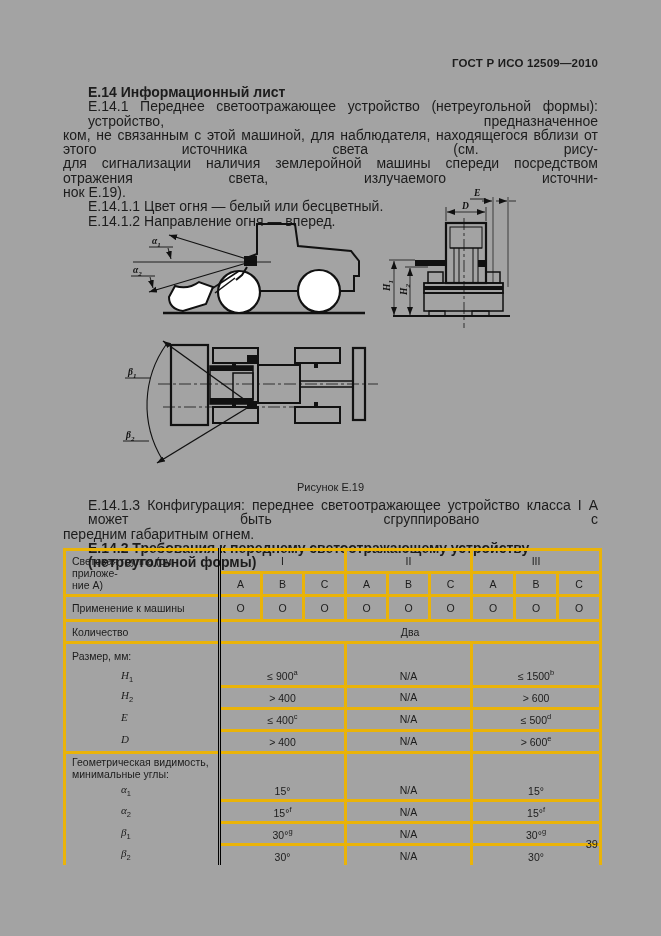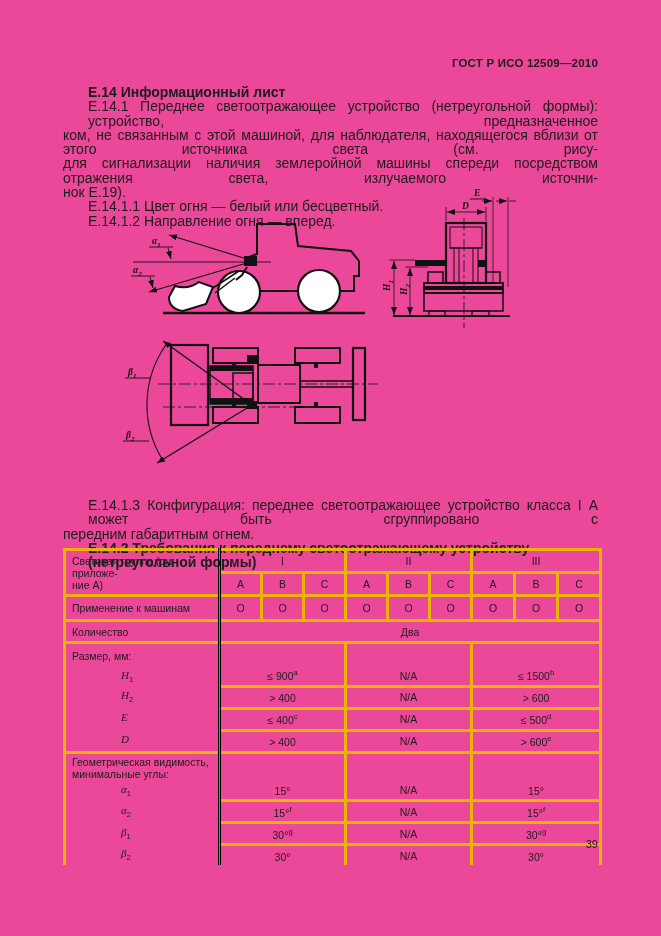--- a/index.html
+++ b/index.html
@@ -1,16 +1,16 @@
 <!DOCTYPE html>
 <html><head>
 <meta charset="utf-8">
 <style>
   html,body{margin:0;padding:0;background:#e8e8e8;}
-  .page{position:relative;width:661px;height:936px;background:#ec4899;overflow:hidden;
+  .page{position:relative;width:661px;height:936px;background:#a3a3a3;overflow:hidden;
         font-family:"Liberation Sans",sans-serif;color:#1c1c1c;}
   .std-header{position:absolute;top:57px;left:63px;width:535px;text-align:right;
         font-size:11.5px;font-weight:bold;letter-spacing:.2px;}
   .tb{position:absolute;left:63px;width:535px;font-size:14px;line-height:14.3px;}
   .tb1{top:85px;}
   .tb2{top:498px;}
   .tb p{margin:0;}
   .bold{font-weight:bold;}
   .ind{padding-left:25px;}
   .jl{text-align:justify;text-align-last:justify;}
@@ -153,20 +153,21 @@
       <line x1="189" y1="220" x2="100" y2="156" stroke-width="1.4" marker-end="url(#ah)"></line>
       <line x1="189" y1="220" x2="94" y2="278" stroke-width="1.4" marker-end="url(#ah)"></line>
       <path d="M103.7,158.7 A105,105 0 0 0 99.4,274.7" stroke-width="1.1"></path>
       <line x1="62" y1="193" x2="88" y2="193" stroke-width="0.9"></line>
       <line x1="60" y1="256" x2="86" y2="256" stroke-width="0.9"></line>
       <text class="fl" x="65" y="190"><tspan>β</tspan><tspan class="fs" dy="3">1</tspan></text>
       <text class="fl" x="63" y="253"><tspan>β</tspan><tspan class="fs" dy="3">2</tspan></text>
     </g>
   </svg>
 
+  <div class="caption">Рисунок Е.19</div>
 
   <div class="tb tb2">
     <p class="jl ind">Е.14.1.3 Конфигурация: переднее светоотражающее устройство класса I А может быть сгруппировано с</p>
     <p>передним габаритным огнем.</p>
     <p class="bold ind e142">Е.14.2 Требования к переднему светоотражающему устройству (нетреугольной формы)</p>
   </div>
 
   <table class="spec">
     <colgroup>
       <col style="width:155px">
@@ -195,21 +196,21 @@
         <td>B</td>
         <td>C</td>
         <td>A</td>
         <td>B</td>
         <td>C</td>
         <td>A</td>
         <td>B</td>
         <td>C</td>
       </tr>
       <tr class="r22">
-        <td class="lc dbl">Применение к машинам</td>
+        <td class="lc dbl">Применение к машины</td>
         <td>О</td>
         <td>О</td>
         <td>О</td>
         <td>О</td>
         <td>О</td>
         <td>О</td>
         <td>О</td>
         <td>О</td>
         <td>О</td>
       </tr>

